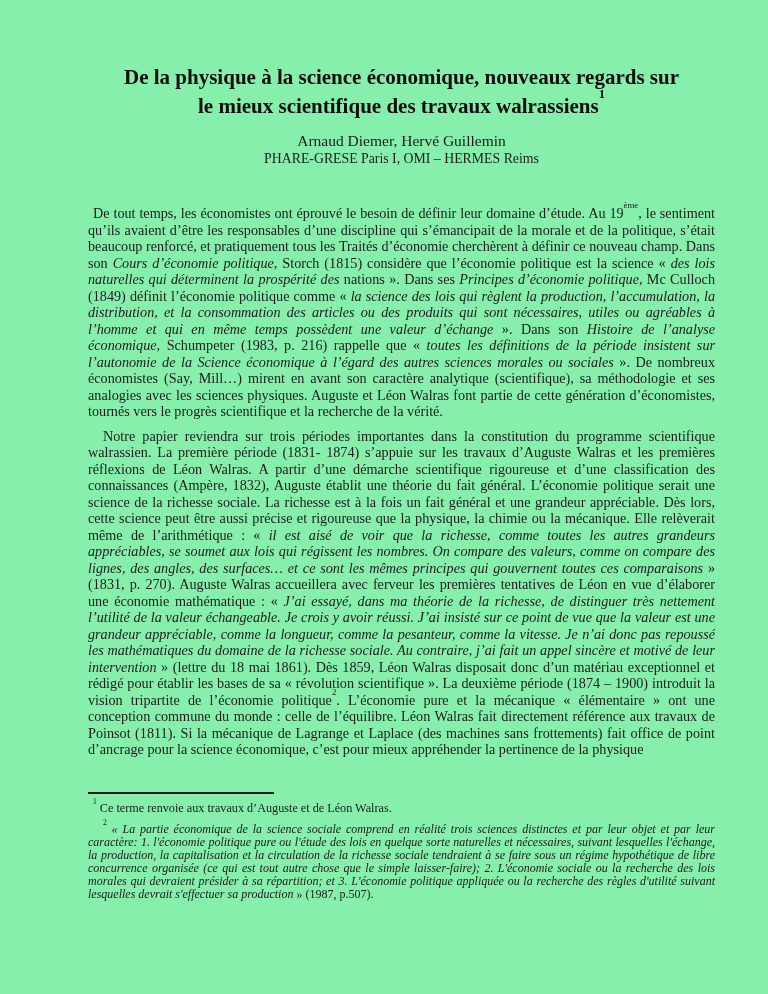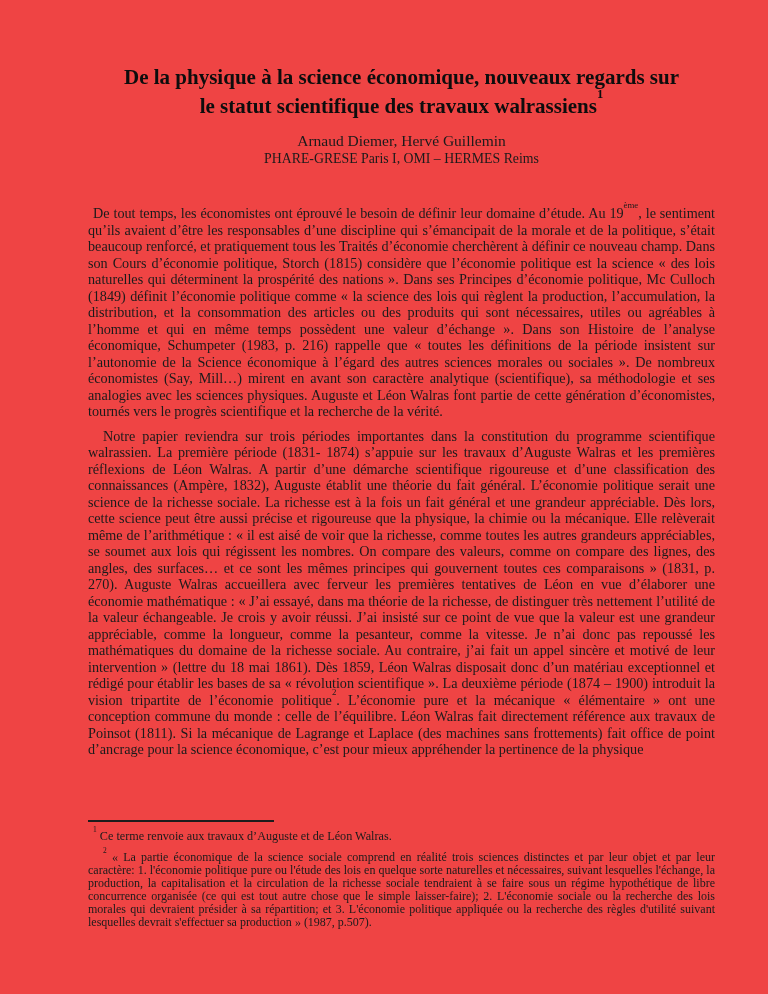--- a/index.html
+++ b/index.html
@@ -1,59 +1,59 @@
 <!DOCTYPE html>
 <html><head>
 <meta charset="utf-8">
 <style>
   html,body{margin:0;padding:0;background:#ffffff;}
   .doc{
     position:relative;
     width:768px;height:994px;
-    background:#ef4444;
+    background:#86efac;
     font-family:"Liberation Serif","DejaVu Serif",serif;
     color:#1b1b1b;
     overflow:hidden;
   }
   .content{position:absolute;left:88px;width:627px;}
   
   .head{top:63px;text-align:center;}
   .title{
     margin:0;font-size:21px;line-height:28.5px;font-weight:bold;color:#0d0d0d;
   }
   .tline{display:block;}
   .title sup{font-size:60%;line-height:0;position:relative;top:-0.5em;}
   .authors{margin-top:11px;font-size:15.5px;line-height:19px;}
   .affil{font-size:13.8px;line-height:17px;}
   
   .bodytext{top:205px;font-size:14.2px;line-height:16.5px;text-align:justify;}
   .para{margin:0;}
   .para:first-child{text-indent:5px;}
   .para + .para{margin-top:8px;text-indent:15px;}
-  .i{}
+  .i{font-style:italic;}
   .bodytext sup,.notes sup{font-size:62%;line-height:0;position:relative;top:-0.45em;}
   
-  .foot{top:820px;}
+  .foot{top:792px;}
   .rule{width:186px;height:0;border-top:2px solid #1c1c1c;margin:0 0 7px 0;}
   .notes{text-align:justify;}
   .notes p{margin:0;}
   .notes p:nth-child(1){font-size:12.2px;line-height:14px;margin-bottom:2px;}
   .notes p:nth-child(2){font-size:12px;line-height:12.9px;}
   
   .pagenum{top:931px;text-align:center;font-size:13.5px;}
 </style>
 </head>
 <body>
 
 <div class="doc">
 
   <header class="content head">
     <h1 class="title">
       <span class="tline">De la physique à la science économique, nouveaux regards sur</span>
-      <span class="tline"><span>le statut scientifique des travaux walrassiens</span><sup>1</sup></span>
+      <span class="tline"><span>le mieux scientifique des travaux walrassiens</span><sup>1</sup></span>
     </h1>
     <div class="authors">Arnaud Diemer, Hervé Guillemin</div>
     <div class="affil">PHARE-GRESE Paris I, OMI – HERMES Reims</div>
   </header>
 
   <main class="content bodytext">
       <p class="para"><span>De tout temps, les économistes ont éprouvé le besoin de définir leur domaine d’étude. Au 19</span><sup>ème</sup><span>, le sentiment qu’ils avaient d’être les responsables d’une discipline qui s’émancipait de la morale et de la politique, s’était beaucoup renforcé, et pratiquement tous les Traités d’économie cherchèrent à définir ce nouveau champ. Dans son </span><span class="i">Cours d’économie politique</span><span>, Storch (1815) considère que l’économie politique est la science « </span><span class="i">des lois naturelles qui déterminent la prospérité des</span><span> nations ». Dans ses </span><span class="i">Principes d’économie politique</span><span>, Mc Culloch (1849) définit l’économie politique comme « </span><span class="i">la science des lois qui règlent la production, l’accumulation, la distribution, et la consommation des articles ou des produits qui sont nécessaires, utiles ou agréables à l’homme et qui en même temps possèdent une valeur d’échange</span><span> ». Dans son </span><span class="i">Histoire de l’analyse économique</span><span>, Schumpeter (1983, p. 216) rappelle que « </span><span class="i">toutes les définitions de la période insistent sur l’autonomie de la Science économique à l’égard des autres sciences morales ou sociales</span><span> ». De nombreux économistes (Say, Mill…) mirent en avant son caractère analytique (scientifique), sa méthodologie et ses analogies avec les sciences physiques. Auguste et Léon Walras font partie de cette génération d’économistes, tournés vers le progrès scientifique et la recherche de la vérité.</span></p>
       <p class="para"><span>Notre papier reviendra sur trois périodes importantes dans la constitution du programme scientifique walrassien. La première période (1831- 1874) s’appuie sur les travaux d’Auguste Walras et les premières réflexions de Léon Walras. A partir d’une démarche scientifique rigoureuse et d’une classification des connaissances (Ampère, 1832), Auguste établit une théorie du fait général. L’économie politique serait une science de la richesse sociale. La richesse est à la fois un fait général et une grandeur appréciable. Dès lors, cette science peut être aussi précise et rigoureuse que la physique, la chimie ou la mécanique. Elle relèverait même de l’arithmétique : « </span><span class="i">il est aisé de voir que la richesse, comme toutes les autres grandeurs appréciables, se soumet aux lois qui régissent les nombres. On compare des valeurs, comme on compare des lignes, des angles, des surfaces… et ce sont les mêmes principes qui gouvernent toutes ces comparaisons</span><span> » (1831, p. 270). Auguste Walras accueillera avec ferveur les premières tentatives de Léon en vue d’élaborer une économie mathématique : « </span><span class="i">J’ai essayé, dans ma théorie de la richesse, de distinguer très nettement l’utilité de la valeur échangeable. Je crois y avoir réussi. J’ai insisté sur ce point de vue que la valeur est une grandeur appréciable, comme la longueur, comme la pesanteur, comme la vitesse. Je n’ai donc pas repoussé les mathématiques du domaine de la richesse sociale. Au contraire, j’ai fait un appel sincère et motivé de leur intervention</span><span> » (lettre du 18 mai 1861). Dès 1859, Léon Walras disposait donc d’un matériau exceptionnel et rédigé pour établir les bases de sa « révolution scientifique ». La deuxième période (1874 – 1900) introduit la vision tripartite de l’économie politique</span><sup>2</sup><span>. L’économie pure et la mécanique « élémentaire » ont une conception commune du monde : celle de l’équilibre. Léon Walras fait directement référence aux travaux de Poinsot (1811). Si la mécanique de Lagrange et Laplace (des machines sans frottements) fait office de point d’ancrage pour la science économique, c’est pour mieux appréhender la pertinence de la physique</span></p>
     </main>
 

